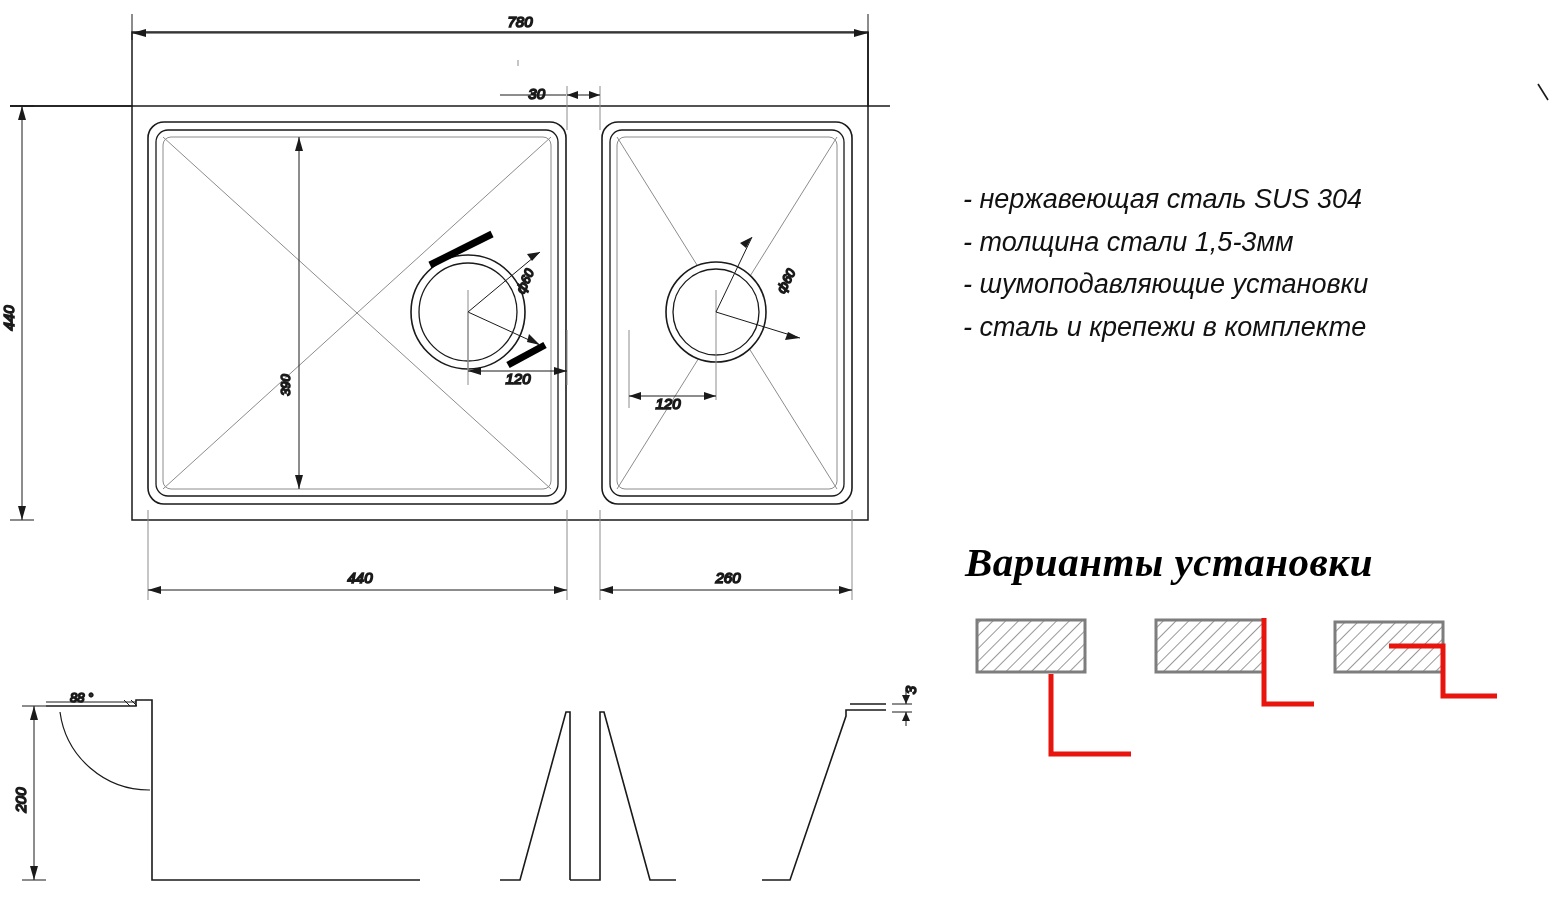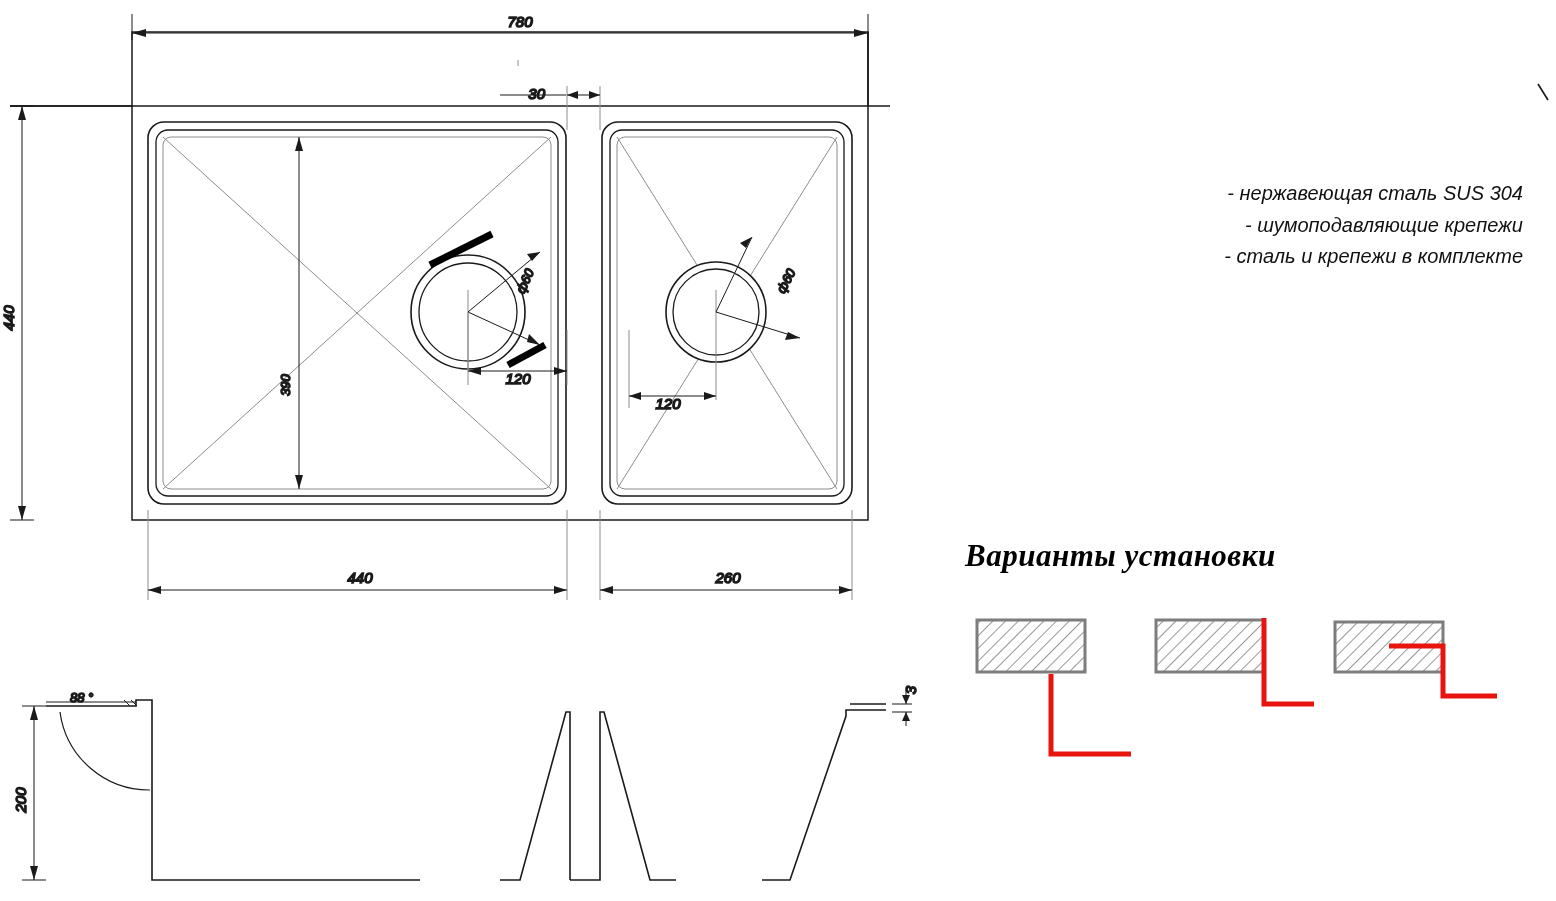--- a/index.html
+++ b/index.html
@@ -27,32 +27,31 @@
     width: 1556px;
     height: 901px;
   }
   .features {
     position: absolute;
     left: 963px;
     top: 178px;
     width: 560px;
   }
   .feature-line {
-    font-size: 20px;
+    font-size: 27px;
     line-height: 1.58;
     color: #111111;
     white-space: nowrap;
-    text-align: right;
   }
   .install-title {
     position: absolute;
     left: 965px;
     top: 538px;
     font-family: "Liberation Serif", serif;
-    font-size: 31px;
+    font-size: 41px;
     font-weight: 700;
     letter-spacing: 0.5px;
     color: #000000;
     white-space: nowrap;
   }
   .install-row {
     position: absolute;
     left: 963px;
     top: 612px;
     width: 560px;
@@ -217,21 +216,22 @@
       <path d="M906,704 L902,695 L910,695 Z" fill="#1a1a1a" stroke="none"></path>
       <path d="M906,712 L902,721 L910,721 Z" fill="#1a1a1a" stroke="none"></path>
       <text class="lbl" x="916" y="690" text-anchor="middle" transform="rotate(-90 916 690)">3</text>
 
       <line x1="1538" y1="84" x2="1548" y2="100" stroke="#1a1a1a" stroke-width="1.6"></line>
     </g>
   </svg>
 
   <div class="features">
     <div class="feature-line">- нержавеющая сталь SUS 304</div>
-    <div class="feature-line">- шумоподавляющие крепежи</div>
+    <div class="feature-line">- толщина стали 1,5-3мм</div>
+    <div class="feature-line">- шумоподавляющие установки</div>
     <div class="feature-line">- сталь и крепежи в комплекте</div>
   </div>
 
   <div class="install-title">Варианты установки</div>
 
   <div class="install-row">
 
     <svg class="install-variant v1" viewBox="0 0 175 170">
       <defs>
         <pattern id="hatchA" width="9" height="9" patternTransform="rotate(45)" patternUnits="userSpaceOnUse">

